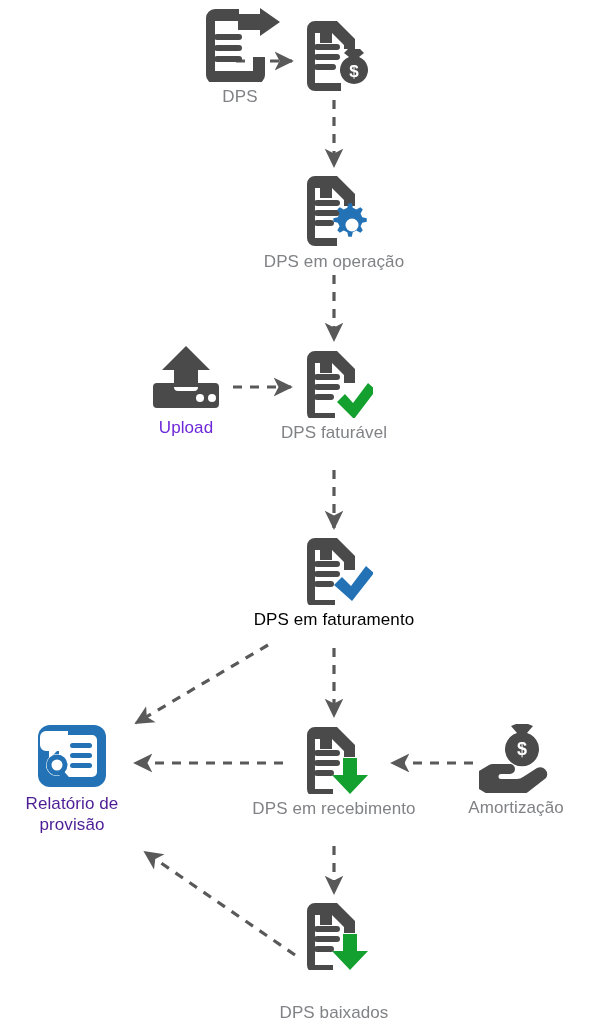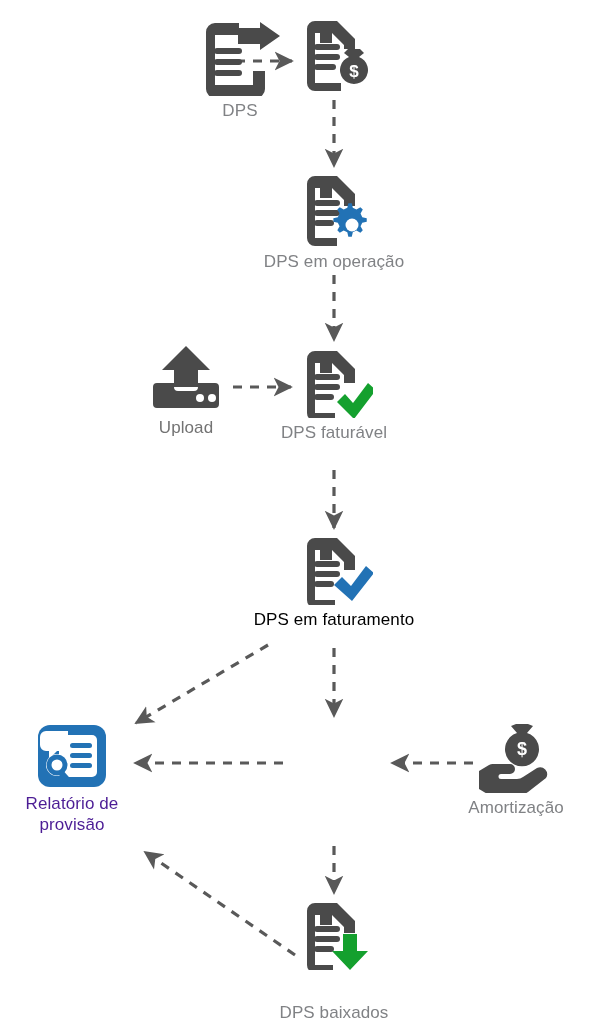--- a/index.html
+++ b/index.html
@@ -66,21 +66,21 @@
         <path d="M 334 470 L 334 528" marker-end="url(#arrowhead)"></path>
         <path d="M 268 645 L 136 723" marker-end="url(#arrowhead)"></path>
         <path d="M 334 648 L 334 716" marker-end="url(#arrowhead)"></path>
         <path d="M 283 763 L 135 763" marker-end="url(#arrowhead)"></path>
         <path d="M 473 763 L 392 763" marker-end="url(#arrowhead)"></path>
         <path d="M 334 846 L 334 893" marker-end="url(#arrowhead)"></path>
         <path d="M 295 955 L 145 852" marker-end="url(#arrowhead)"></path>
       </g>
   </svg>
 
-  <div class="node" style="left:130px;top:22px;">
+  <div class="node" style="left:130px;top:8px;">
     <span class="icon-wrap">
       <svg width="84" height="74" viewBox="0 0 84 74" xmlns="http://www.w3.org/2000/svg">
         <path d="M8 10 a9 9 0 0 1 9-9 h24 v12 h-24 v50 h38 v-14 h12 v18 a9 9 0 0 1 -9 9 h-41 a9 9 0 0 1 -9 -9 Z" fill="#4a4a4a"></path>
         <rect x="16" y="26" width="28" height="6" rx="3" fill="#4a4a4a"></rect>
         <rect x="16" y="37" width="28" height="6" rx="3" fill="#4a4a4a"></rect>
         <rect x="16" y="48" width="28" height="6" rx="3" fill="#4a4a4a"></rect>
         <path d="M40 6 h22 v-6 l20 14 l-20 14 v-6 h-22 Z" fill="#4a4a4a"></path>
       </svg>
     </span>
     <span class="label" style="color: rgb(128, 130, 133);">DPS</span>
@@ -116,21 +116,21 @@
 
   <div class="node" style="left:76px;top:345px;">
     <span class="icon-wrap">
       <svg width="76" height="68" viewBox="0 0 76 68" xmlns="http://www.w3.org/2000/svg">
         <path d="M38 1 L62 25 H50 V42 H26 V25 H14 Z" fill="#4a4a4a"></path>
         <path d="M5 42 a4 4 0 0 1 4-4 h17 v4 a4 4 0 0 0 4 4 h16 a4 4 0 0 0 4-4 v-4 h17 a4 4 0 0 1 4 4 v17 a4 4 0 0 1 -4 4 h-58 a4 4 0 0 1 -4-4 Z" fill="#4a4a4a"></path>
         <circle cx="52" cy="53" r="4" fill="#ffffff"></circle>
         <circle cx="64" cy="53" r="4" fill="#ffffff"></circle>
       </svg>
     </span>
-    <span class="label" style="color: #737373; text-align: right;">Upload</span>
+    <span class="label" style="color: #6d28d9; text-align: right;">Upload</span>
   </div>
 
   <div class="node" style="left:224px;top:350px;justify-content:space-between;">
     <span class="icon-wrap">
       <svg width="78" height="68" viewBox="0 0 78 68" xmlns="http://www.w3.org/2000/svg">
         <path d="M12 9 a8 8 0 0 1 8-8 h22 l18 18 v14 h-11 v-8 l-12 -12 v10 h-12 v-10 h-5 v50 h20 v8 h-20 a8 8 0 0 1 -8 -8 Z" fill="#4a4a4a"></path>
         <rect x="19" y="24" width="26" height="6" rx="3" fill="#4a4a4a"></rect>
         <rect x="19" y="34" width="26" height="6" rx="3" fill="#4a4a4a"></rect>
         <rect x="19" y="44" width="20" height="6" rx="3" fill="#4a4a4a"></rect>
         <path d="M42 52 l8 -8 l8 9 l15 -20 l8 7 l-22 29 Z" fill="#14a02e"></path>
@@ -163,20 +163,32 @@
         <rect x="34" y="40" width="22" height="5" rx="2.5" fill="#2272b5"></rect>
         <circle cx="21" cy="42" r="11" fill="#ffffff"></circle>
         <circle cx="21" cy="42" r="8" fill="none" stroke="#2272b5" stroke-width="5"></circle>
         <rect x="25" y="47" width="6" height="13" rx="3" fill="#2272b5" transform="rotate(-42 28 53)"></rect>
       </svg>
     </span>
     <span class="label" style="color: #4c1d95;">Relatório de
 provisão</span>
   </div>
 
+  <div class="node" style="left:224px;top:726px;">
+    <span class="icon-wrap">
+      <svg width="78" height="68" viewBox="0 0 78 68" xmlns="http://www.w3.org/2000/svg">
+        <path d="M12 9 a8 8 0 0 1 8-8 h22 l18 18 v12 h-11 v-6 l-12 -12 v10 h-12 v-10 h-5 v50 h18 v8 h-18 a8 8 0 0 1 -8 -8 Z" fill="#4a4a4a"></path>
+        <rect x="19" y="24" width="26" height="6" rx="3" fill="#4a4a4a"></rect>
+        <rect x="19" y="34" width="26" height="6" rx="3" fill="#4a4a4a"></rect>
+        <rect x="19" y="44" width="20" height="6" rx="3" fill="#4a4a4a"></rect>
+        <path d="M48 32 h14 v17 h11 l-18 19 l-18 -19 h11 Z" fill="#14a02e"></path>
+      </svg>
+    </span>
+    <span class="label" style="color: rgb(128, 130, 133);">DPS em recebimento</span>
+  </div>
 
   <div class="node" style="left:406px;top:723px;">
     <span class="icon-wrap">
       <svg width="82" height="70" viewBox="0 0 82 70" xmlns="http://www.w3.org/2000/svg">
         <path d="M36 3 l5 -2 l12 0 l5 2 l-6 7 a17 17 0 1 1 -10 0 Z" fill="#4a4a4a"></path>
         <text x="47" y="32" font-family="Liberation Sans, sans-serif" font-size="18" font-weight="bold" fill="#ffffff" text-anchor="middle">$</text>
         <path d="M4 48 l10 -6 a7 7 0 0 1 5 -1 h16 a5 5 0 0 1 0 10 h-9 a2.5 2.5 0 0 0 0 5 h16 a10 10 0 0 0 6 -2 l14 -9 a7 7 0 0 1 9 10 l-18 14 a16 16 0 0 1 -9 3 h-30 l-10 -6 Z" fill="#4a4a4a"></path>
       </svg>
     </span>
     <span class="label" style="color: rgb(128, 130, 133);">Amortização</span>

